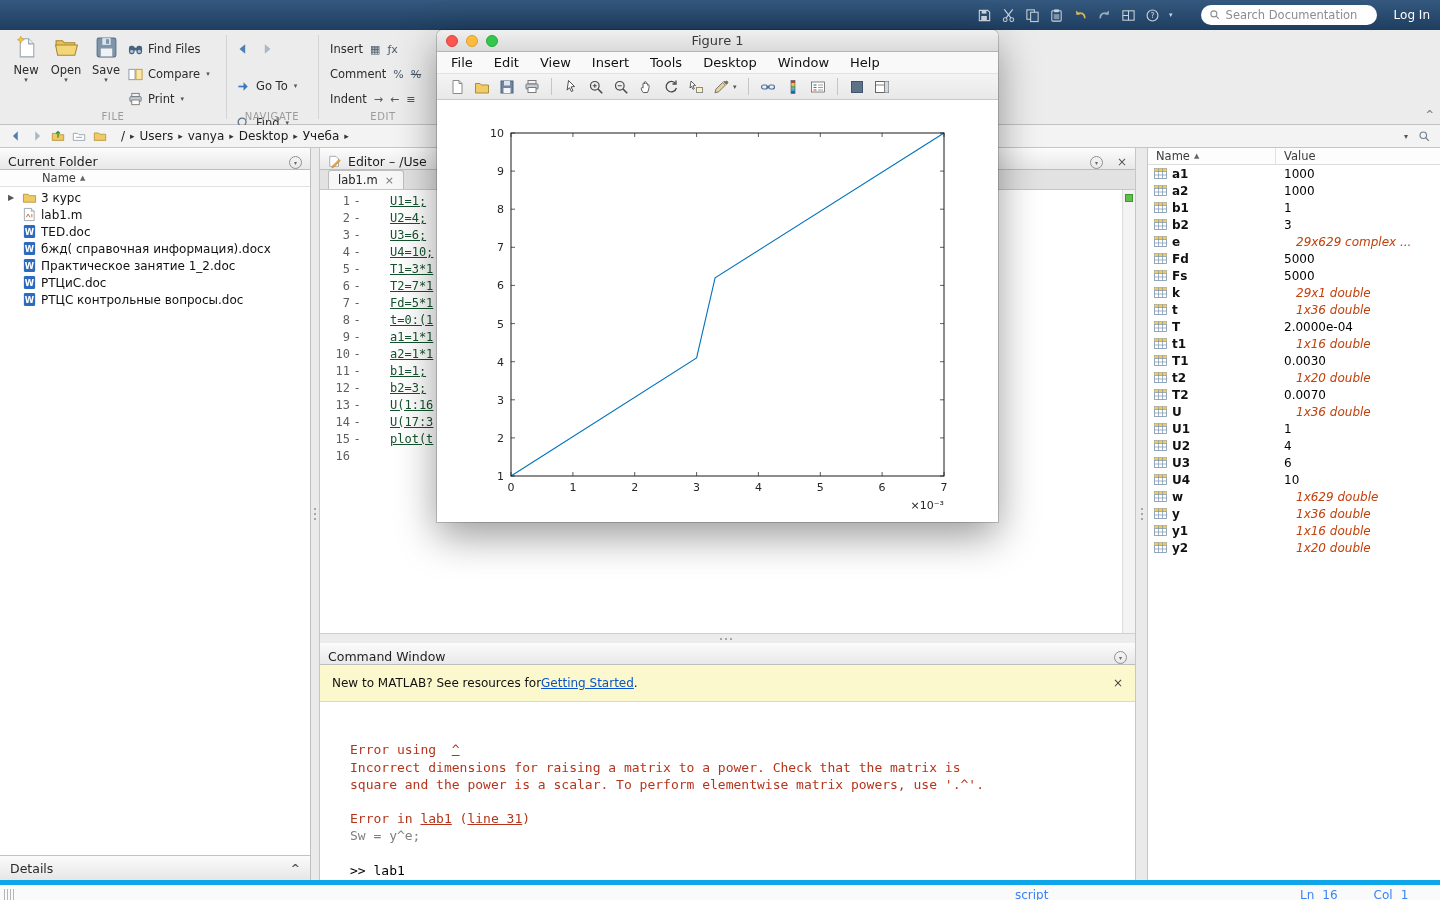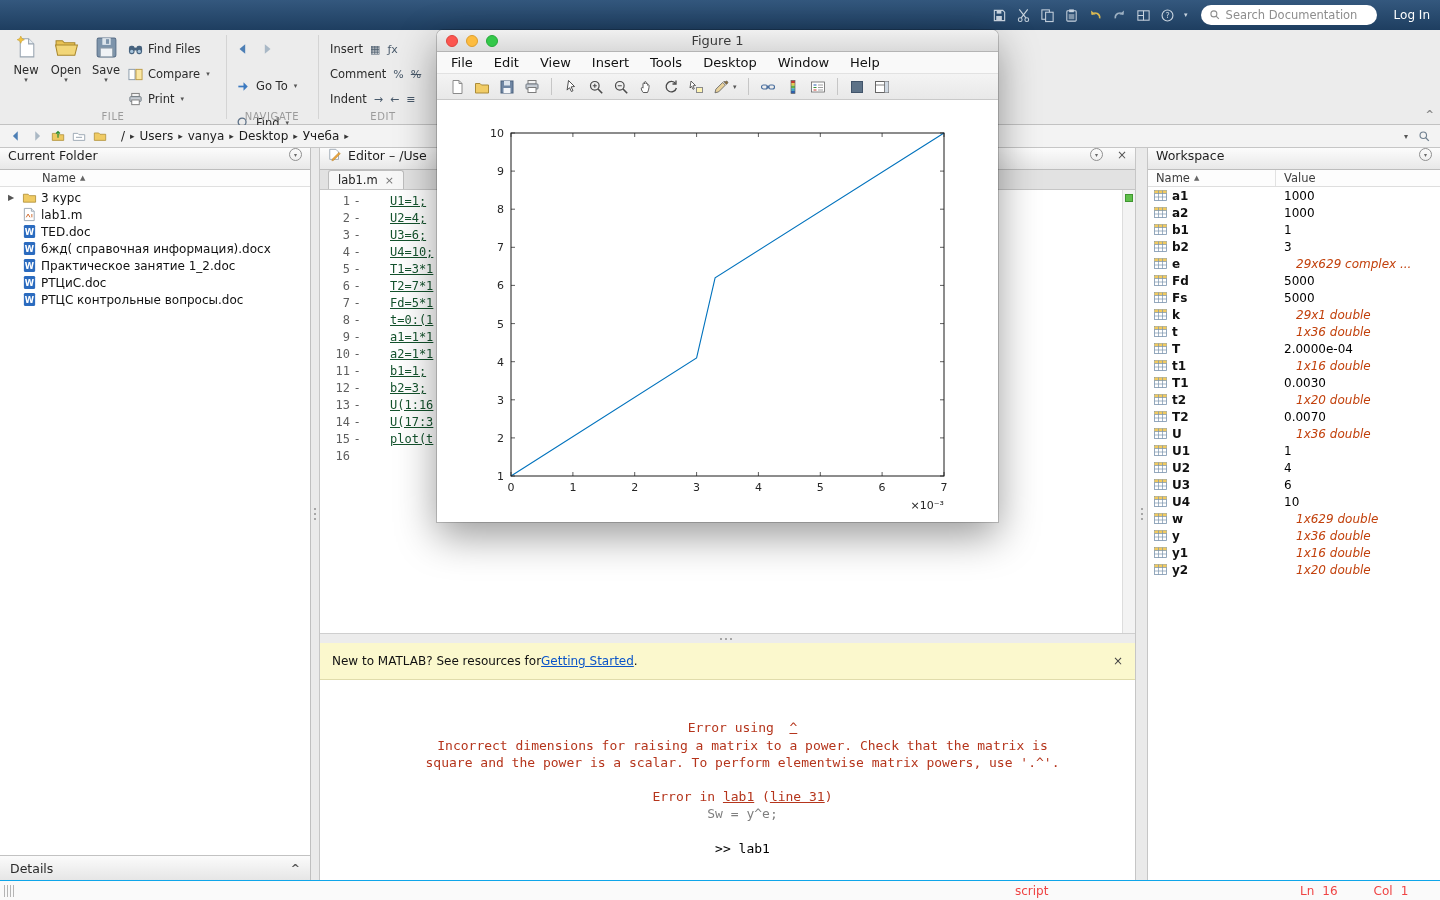--- a/index.html
+++ b/index.html
@@ -8,21 +8,21 @@
   .app { position:absolute; inset:0; }
 
   
   .tabbar { position:absolute; top:0; left:0; width:1440px; height:30px; background:linear-gradient(#34587e,#1e3e60); display:flex; align-items:stretch; z-index:5; }
   .tabs { display:flex; }
   .tab { padding:0 27px; line-height:30px; color:#ccd9e6; font-size:12px; letter-spacing:.4px; cursor:default; }
   .tab.active { background:linear-gradient(#e9edf1,#d2dbe3); color:#17334f; }
   .tab-right { margin-left:auto; display:flex; align-items:center; gap:9px; padding-right:10px; }
   .qicon { width:15px; height:15px; display:block; }
   .q-chev { color:#c9d4df; font-size:7px; }
-  .searchbox { width:176px; height:20px; background:#fff; border-radius:10px; display:flex; align-items:center; gap:5px; padding:0 8px; margin-left:4px; }
+  .searchbox { width:176px; height:20px; background:#fff; border-radius:10px; display:flex; align-items:center; gap:5px; padding:0 8px; margin-left:19px; }
   .searchbox input { border:none; outline:none; width:140px; font-size:11.5px; color:#444; background:transparent; font-family:inherit; }
   .searchbox input::placeholder { color:#8d8d8d; }
   .login { color:#fff; font-size:12px; margin-left:8px; }
 
   
   .ribbon { position:absolute; top:30px; left:0; width:1440px; height:95px; background:#ececec; border-bottom:1px solid #c2c2c2; z-index:4; }
   .rib-sep { position:absolute; top:5px; bottom:5px; width:1px; background:#d4d4d4; }
   .sec-label { position:absolute; bottom:2px; font-size:10px; color:#9b9b9b; letter-spacing:.6px; text-align:center; }
   .bigbtn { position:absolute; top:5px; width:40px; text-align:center; cursor:default; }
   .bigbtn svg { width:25px; height:25px; display:inline-block; }
@@ -44,21 +44,21 @@
   
   .crumbbar { position:absolute; top:125px; left:0; width:1440px; height:23px; background:#f3f3f3; border-bottom:1px solid #c6c6c6; display:flex; align-items:center; padding:0 9px; gap:7px; z-index:4; }
   .crumbbar svg { width:14px; height:14px; flex:none; }
   .crumb-path { display:flex; align-items:center; margin-left:5px; font-size:12px; color:#1c1c1c; }
   .crumb-lbl { padding:0 2px; }
   .crumb-sep { font-size:9px; color:#333; padding:0 3px; }
   .crumb-right { margin-left:auto; display:flex; align-items:center; gap:10px; }
   .crumb-chev { font-size:8px; color:#555; }
 
   
-  .panel-header { height:22px; background:linear-gradient(#fcfcfc,#e8e8e8); border-bottom:1px solid #bdbdbd; display:flex; align-items:flex-start; padding:0 8px; font-size:12.5px; color:#1e1e1e; gap:6px; }
+  .panel-header { height:22px; background:linear-gradient(#fcfcfc,#e8e8e8); border-bottom:1px solid #bdbdbd; display:flex; align-items:flex-end; padding:0 8px; font-size:12.5px; color:#1e1e1e; gap:6px; }
   .pmenu { margin-left:auto; width:13px; height:13px; border:1px solid #909090; border-radius:50%; color:#6a6a6a; font-size:6px; display:flex; align-items:center; justify-content:center; flex:none; }
   .hclose { color:#555; font-size:12px; margin-left:8px; flex:none; }
 
   
   .current-folder { position:absolute; top:148px; left:0; width:311px; bottom:20px; background:#fff; border-right:1px solid #bfbfbf; }
   .cf-colhead { height:17px; border-bottom:1px solid #e0e0e0; display:flex; align-items:center; padding-left:42px; font-size:11.5px; color:#3c3c3c; background:#fdfdfd; gap:4px; }
   .sort-arrow { font-size:7px; color:#666; }
   .file-list { padding-top:2px; }
   .file-row { height:17px; display:flex; align-items:center; padding-left:8px; gap:4px; font-size:12px; color:#111; white-space:nowrap; }
   .tw { width:10px; font-size:8px; color:#555; visibility:hidden; flex:none; }
@@ -91,40 +91,40 @@
   .ed-scroll { position:absolute; top:42px; right:0; width:13px; bottom:10px; background:#f3f3f3; border-left:1px solid #ddd; }
   .ed-ind { position:absolute; top:4px; left:2px; width:8px; height:8px; background:#5fbf4a; border:1px solid #3f9630; }
   .split-h { position:absolute; left:0; right:0; bottom:0; height:10px; background:#ececec; border-top:1px solid #cfcfcf; }
   .dotrow { position:absolute; left:400px; top:4px; width:2px; height:2px; border-radius:50%; background:#8f8f8f; box-shadow:5px 0 0 #8f8f8f,10px 0 0 #8f8f8f; }
 
   
   .cmdwin { position:absolute; top:643px; left:320px; width:815px; bottom:20px; background:#fff; display:flex; flex-direction:column; }
   .banner { height:22px; background:#fbf8cd; border-bottom:1px solid #e0dcab; display:flex; align-items:center; padding:18px 12px; font-size:12px; color:#111; flex:none; }
   .blink { color:#0a54c8; text-decoration:underline; cursor:pointer; }
   .bclose { margin-left:auto; color:#444; font-size:12px; }
-  .console { flex:1; position:relative; padding:5px 0 0 30px; font-family:"DejaVu Sans Mono","Liberation Mono",monospace; font-size:13px; line-height:17.2px; white-space:pre; overflow:hidden;text-align:center; }
+  .console { flex:1; position:relative; padding:5px 0 0 30px; font-family:"DejaVu Sans Mono","Liberation Mono",monospace; font-size:13px; line-height:17.2px; white-space:pre; overflow:hidden; }
   .cw-line { min-height:17.2px; }
   .seg-err { color:#b5351c; }
   .seg-errlink { color:#b5351c; text-decoration:underline; }
   .seg-muted { color:#7f7f7f; }
   .seg-plain { color:#000; }
 
   
   .workspace { position:absolute; top:148px; left:1148px; right:0; bottom:20px; background:#fff; }
   .ws-colhead { height:17px; border-bottom:1px solid #dedede; display:flex; align-items:center; font-size:11.5px; color:#3c3c3c; background:#fdfdfd; }
   .ws-ch-name { width:128px; padding-left:8px; display:flex; gap:4px; align-items:center; border-right:1px solid #e2e2e2; height:100%; }
   .ws-ch-val { padding-left:8px; }
   .ws-row { height:17px; display:flex; align-items:center; font-size:12px; }
   .ws-name { width:128px; padding-left:6px; display:flex; align-items:center; gap:5px; color:#111;font-weight:bold; }
   .ws-name svg { width:13px; height:11px; flex:none; }
   .ws-val { padding-left:8px; color:#000; }
   .ws-row.dim .ws-val { color:#c2410c; font-style:italic;margin-left:12px; }
 
   
-  .statusbar { position:absolute; left:0; right:0; bottom:0; height:20px; background:#fafafa; border-top:1px solid #0ea5e9; font-size:12px; color:#ef4444; z-index:6; }
+  .statusbar { position:absolute; left:0; right:0; bottom:0; height:20px; background:#fafafa; border-top:5px solid #0ea5e9; font-size:12px; color:#3b82f6; z-index:6; }
   .sb-grip { position:absolute; left:4px; top:4px; width:1px; height:12px; background:#b5b5b5; box-shadow:3px 0 0 #b5b5b5,6px 0 0 #b5b5b5,9px 0 0 #b5b5b5; }
   .sb-script { position:absolute; left:1015px; top:3px; }
   .sb-pos { position:absolute; left:1300px; top:3px; display:flex; gap:8px; }
   .sb-pos .gap { width:20px; }
 
   
   .figwin { position:absolute; left:437px; top:30px; width:561px; height:492px; background:#fff; border-radius:6px 6px 0 0; box-shadow:0 14px 40px rgba(0,0,0,.40),0 0 0 1px rgba(0,0,0,.18); z-index:50; overflow:hidden; }
   .fig-title { height:22px; background:linear-gradient(#f0f0f0,#dadada); border-bottom:1px solid #b4b4b4; position:relative; text-align:center; line-height:22px; font-size:13px; color:#3a3a3a; }
   .lights { position:absolute; left:9px; top:5px; display:flex; gap:8px; }
   .light { width:12px; height:12px; border-radius:50%; }
@@ -568,43 +568,43 @@
       </div>
     <div class="ed-scroll">
       <span class="ed-ind"></span>
     </div>
     <div class="split-h">
         <span class="dotrow"></span>
       </div>
   </div>
 
   <div class="cmdwin">
+    <div class="panel-header">
+      <span>Command Window</span>
+      <span class="pmenu">
+          <span>▾</span>
+        </span>
+    </div>
     <div class="banner">
       <span>New to MATLAB? See resources for </span>
         <a class="blink">Getting Started</a>
         <span>.</span>
       <span class="bclose">×</span>
     </div>
     <div class="console">
       <div><div class="cw-line"><span class="seg-err">Error using  </span><span class="seg-errlink">^</span></div><div class="cw-line"><span class="seg-err">Incorrect dimensions for raising a matrix to a power. Check that the matrix is</span></div><div class="cw-line"><span class="seg-err">square and the power is a scalar. To perform elementwise matrix powers, use '.^'.</span></div><div class="cw-line">&nbsp;</div><div class="cw-line"><span class="seg-err">Error in </span><span class="seg-errlink">lab1</span><span class="seg-err"> (</span><span class="seg-errlink">line 31</span><span class="seg-err">)</span></div><div class="cw-line"><span class="seg-muted">Sw = y^e;</span></div><div class="cw-line">&nbsp;</div><div class="cw-line"><span class="seg-plain">&gt;&gt; lab1</span></div></div>
       
     </div>
   </div>
 
   <div class="split-v split-v2">
       <span class="dotcol"></span>
     </div>
 
   <div class="workspace">
-    <div class="panel-header">
-      <span>Workspace</span>
-      <span class="pmenu">
-          <span>▾</span>
-        </span>
-    </div>
     <div class="ws-colhead">
       <span class="ws-ch-name">
         <span>Name</span>
         <span class="sort-arrow">▲</span>
       </span>
       <span class="ws-ch-val">Value</span>
     </div>
     <div>
 
         <div class="ws-row num">

